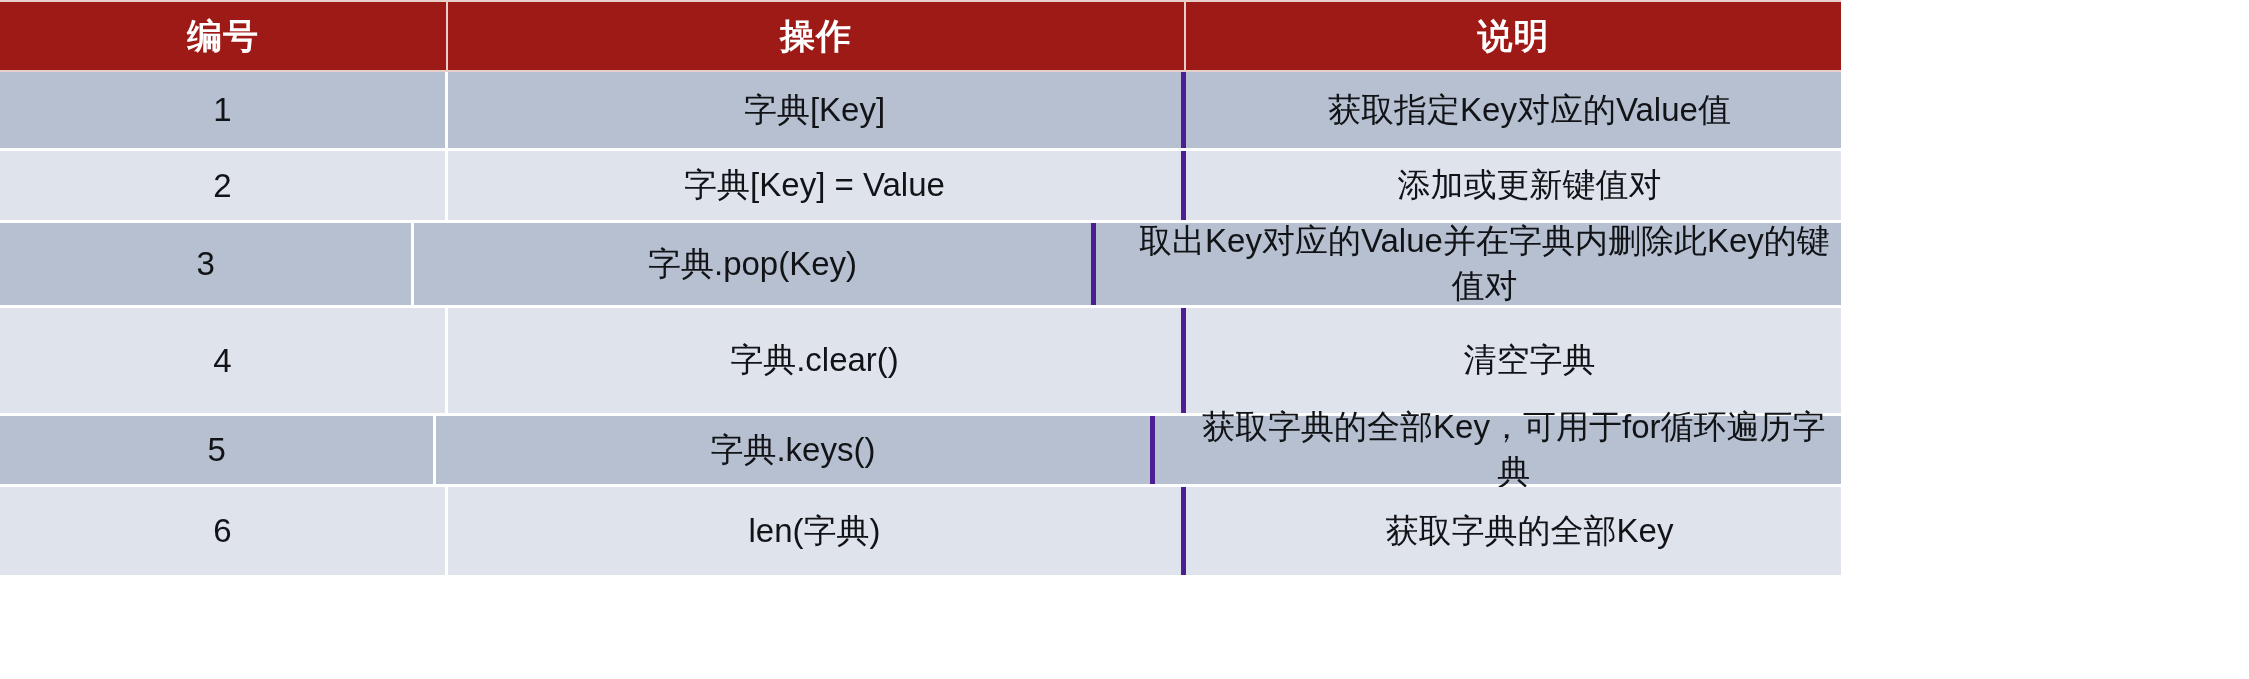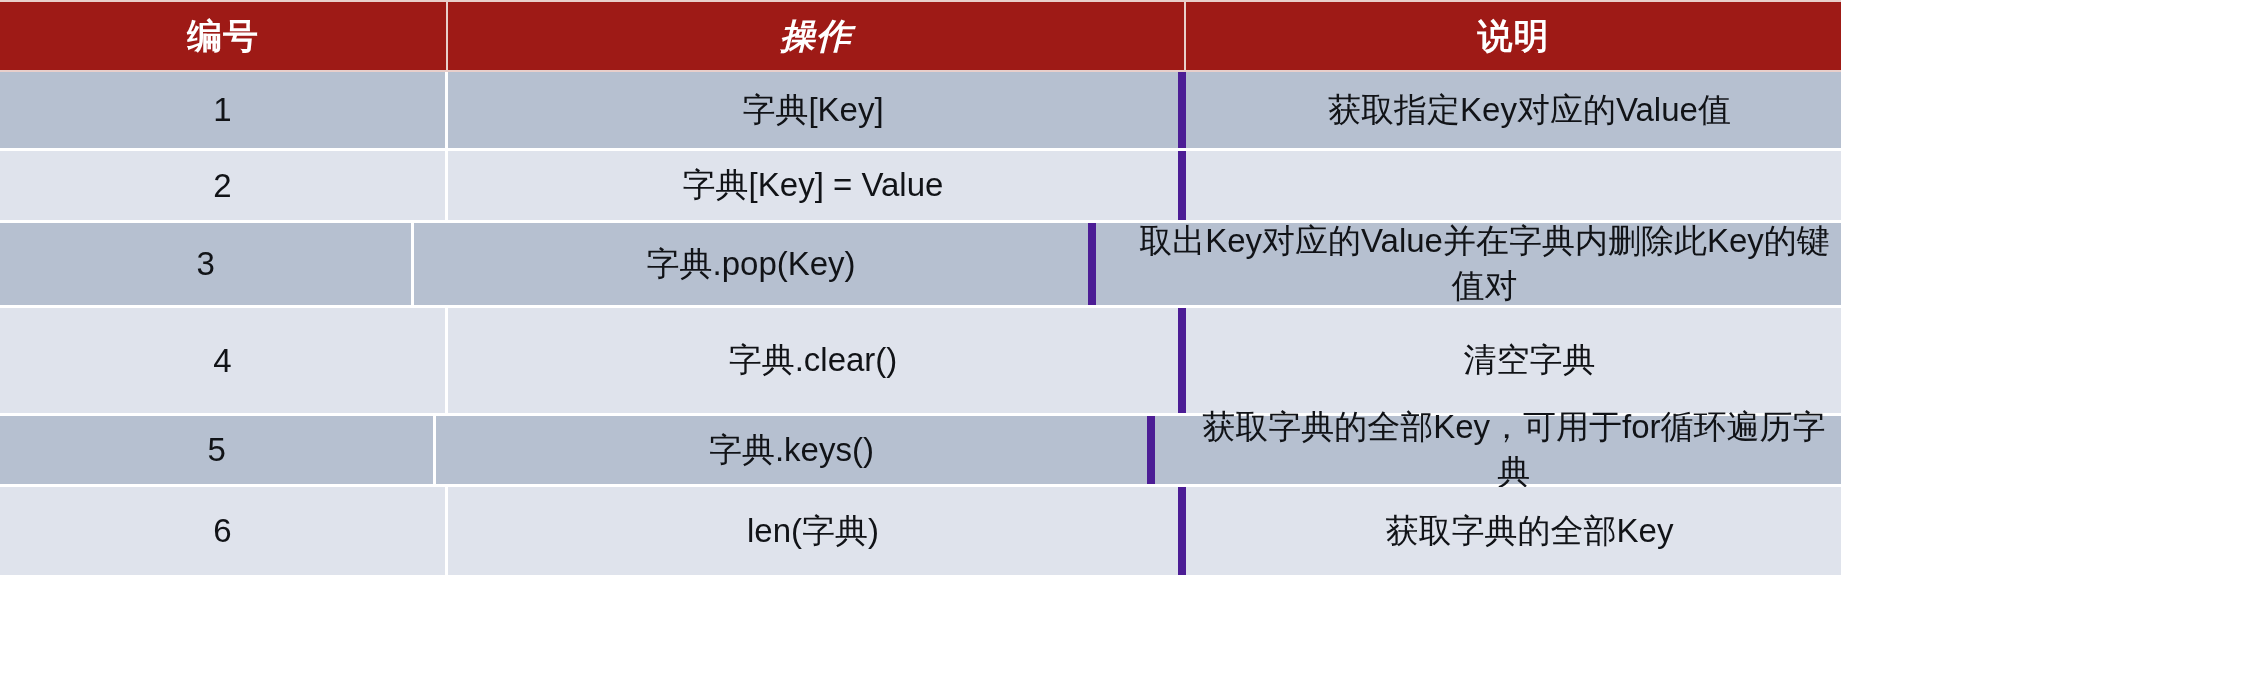--- a/index.html
+++ b/index.html
@@ -38,21 +38,21 @@
     align-items: center;
     justify-content: center;
     color: #ffffff;
     font-size: 35px;
     font-weight: bold;
     letter-spacing: 1px;
     box-sizing: border-box;
     height: 100%;
   }
   .th.c0 { width: 448px; border-right: 2px solid #e9cfcb; }
-  .th.c1 { width: 738px; border-right: 2px solid #e9cfcb; font-style: italic; }
+  .th.c1 { width: 738px; border-right: 2px solid #e9cfcb; }
   .th.c2 { flex: 1 1 auto; }
 
   
   .tbody {
     display: flex;
     flex-direction: column;
     flex: 1 1 auto;
   }
   .tr {
     display: flex;
@@ -70,21 +70,21 @@
     align-items: center;
     justify-content: center;
     box-sizing: border-box;
     font-size: 33px;
     color: #111317;
     text-align: center;
     padding: 0 8px;
     height: 100%;
   }
   .td.c0 { width: 448px; border-right: 3px solid #ffffff; }
-  .td.c1 { width: 738px; border-right: 8px solid #4c1d95; }
+  .td.c1 { width: 738px; border-right: 5px solid #4c1d95; }
   .td.c2 { flex: 1 1 auto; margin-left: 32px; }
 
   
   .h1 { height: 76px;  flex: 0 0 76px; }
   .h2 { height: 69px;  flex: 0 0 69px; }
   .h3 { height: 82px;  flex: 0 0 82px; }
   .h4 { height: 105px; flex: 0 0 105px; }
   .h5 { height: 68px;  flex: 0 0 68px; }
   .h6 { height: 88px;  flex: 0 0 88px; }
 </style>
@@ -103,20 +103,21 @@
 
     <div class="tr odd h1">
       <div class="td c0">1</div>
       <div class="td c1">字典[Key]</div>
       <div class="td c2">获取指定Key对应的Value值</div>
     </div>
 
     <div class="tr even h2">
       <div class="td c0">2</div>
       <div class="td c1">字典[Key] = Value</div>
+      <div class="td c2">添加或更新键值对</div>
     </div>
 
     <div class="tr odd h3">
       <div class="td c0">3</div>
       <div class="td c1">字典.pop(Key)</div>
       <div class="td c2">取出Key对应的Value并在字典内删除此Key的键值对</div>
     </div>
 
     <div class="tr even h4">
       <div class="td c0">4</div>

